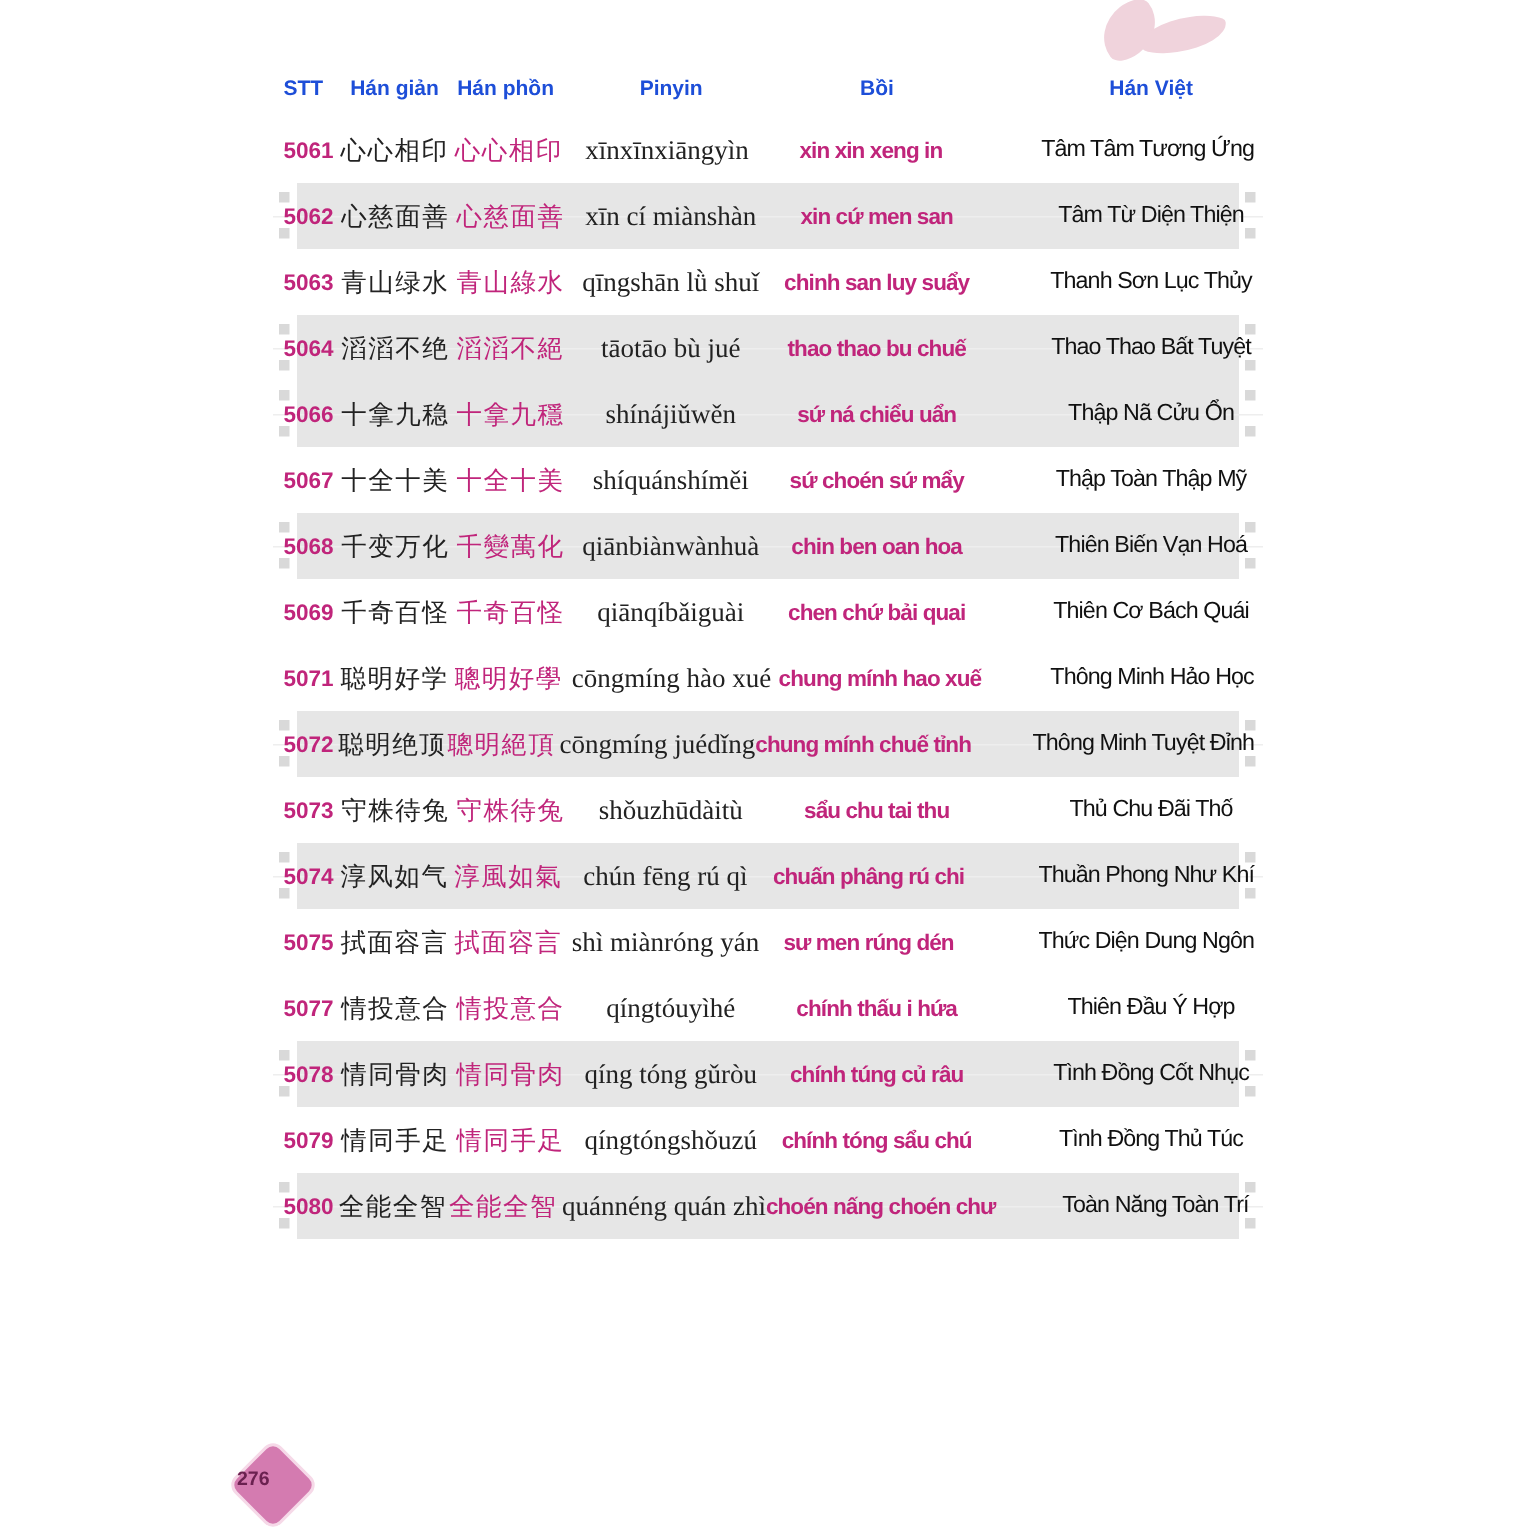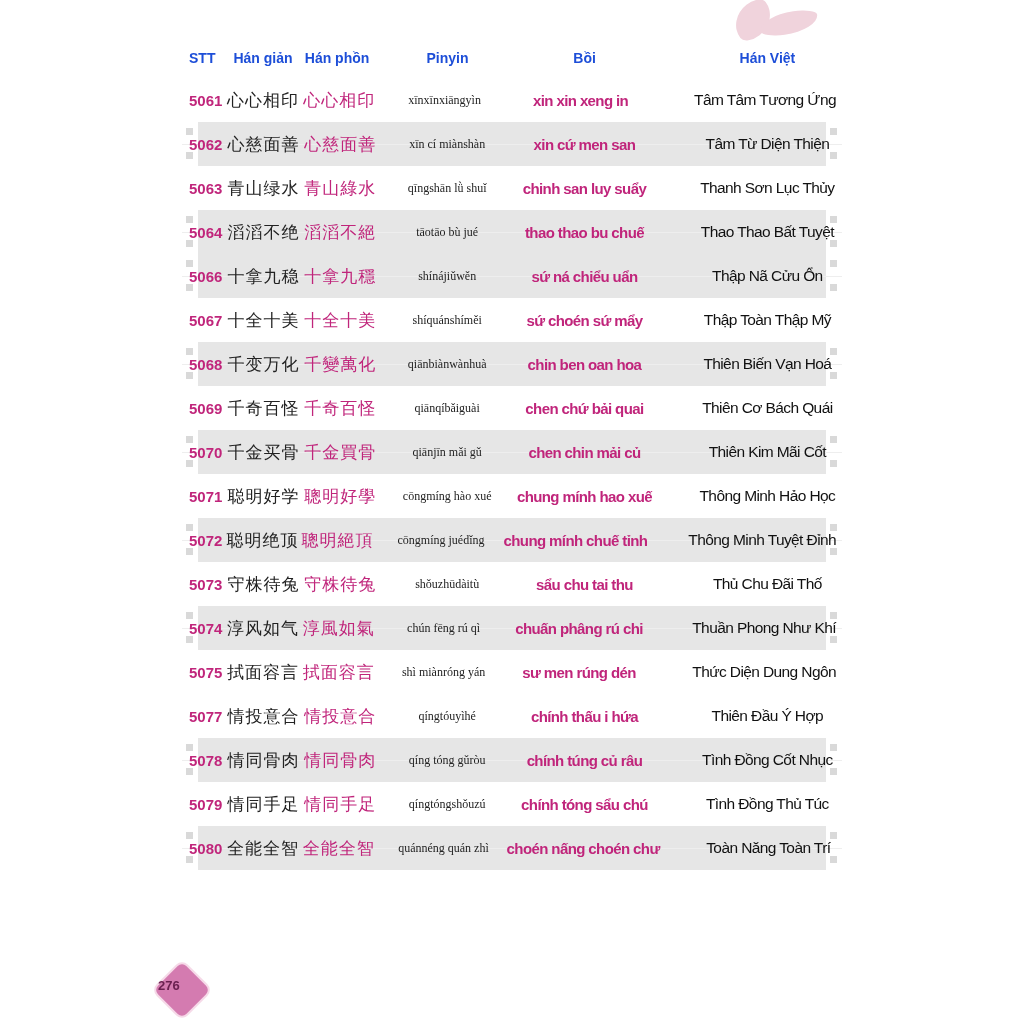--- a/index.html
+++ b/index.html
@@ -67,21 +67,21 @@
     .marker {
       position: absolute;
       width: 7px;
       height: 7px;
       background: #d9d9d9;
       z-index: 1;
     }
     .c-stt { width: 42px; padding-left: 3px; color: #c0257b; font-weight: bold; font-size: 15px; }
     .c-simp { width: 84px; color: #222222; font-family: "DejaVu Serif", serif; font-size: 17px; letter-spacing: 1px; }
     .c-trad { width: 86px; color: #c0257b; font-family: "DejaVu Serif", serif; font-size: 17px; letter-spacing: 1px; }
-    .c-pinyin { width: 140px; text-align: center; color: #222222; font-family: "Liberation Serif", serif; font-size: 12px; }
+    .c-pinyin { width: 140px; text-align: center; color: #222222; font-family: "Liberation Serif", serif; font-size: 18px; }
     .c-boi { width: 160px; text-align: center; color: #c0257b; font-weight: bold; font-size: 15px; letter-spacing: -0.6px; }
     .c-hv { width: 150px; text-align: center; color: #111111; font-size: 15.5px; letter-spacing: -0.6px; margin-left: 41px; }
 
     .row.header .cell { color: #1d4ed8; font-weight: bold; font-size: 14px; font-family: "Liberation Sans", sans-serif; letter-spacing: 0; }
     .row.header .c-simp, .row.header .c-trad { text-align: left; }
     .row.header .c-simp { padding-left: 6px; width: 78px; }
     .row.header .c-trad { width: 86px; }
 
     .page-badge {
       position: absolute;
@@ -195,32 +195,20 @@
         <span class="marker" style="left: 644px; top: 30px;"></span>
       </div>
       <div class="row">
         <span class="cell c-stt">5069</span>
         <span class="cell c-simp">千奇百怪</span>
         <span class="cell c-trad">千奇百怪</span>
         <span class="cell c-pinyin">qiānqíbǎiguài</span>
         <span class="cell c-boi">chen chứ bải quai</span>
         <span class="cell c-hv">Thiên Cơ Bách Quái</span>
       </div>
-      <div class="row striped">
-        <span class="cell c-stt">5070</span>
-        <span class="cell c-simp">千金买骨</span>
-        <span class="cell c-trad">千金買骨</span>
-        <span class="cell c-pinyin">qiānjīn mǎi gǔ</span>
-        <span class="cell c-boi">chen chin mải củ</span>
-        <span class="cell c-hv">Thiên Kim Mãi Cốt</span>
-        <span class="marker" style="left: 0px; top: 6px;"></span>
-        <span class="marker" style="left: 0px; top: 30px;"></span>
-        <span class="marker" style="left: 644px; top: 6px;"></span>
-        <span class="marker" style="left: 644px; top: 30px;"></span>
-      </div>
       <div class="row">
         <span class="cell c-stt">5071</span>
         <span class="cell c-simp">聪明好学</span>
         <span class="cell c-trad">聰明好學</span>
         <span class="cell c-pinyin">cōngmíng hào xué</span>
         <span class="cell c-boi">chung mính hao xuế</span>
         <span class="cell c-hv">Thông Minh Hảo Học</span>
       </div>
       <div class="row striped">
         <span class="cell c-stt">5072</span>

